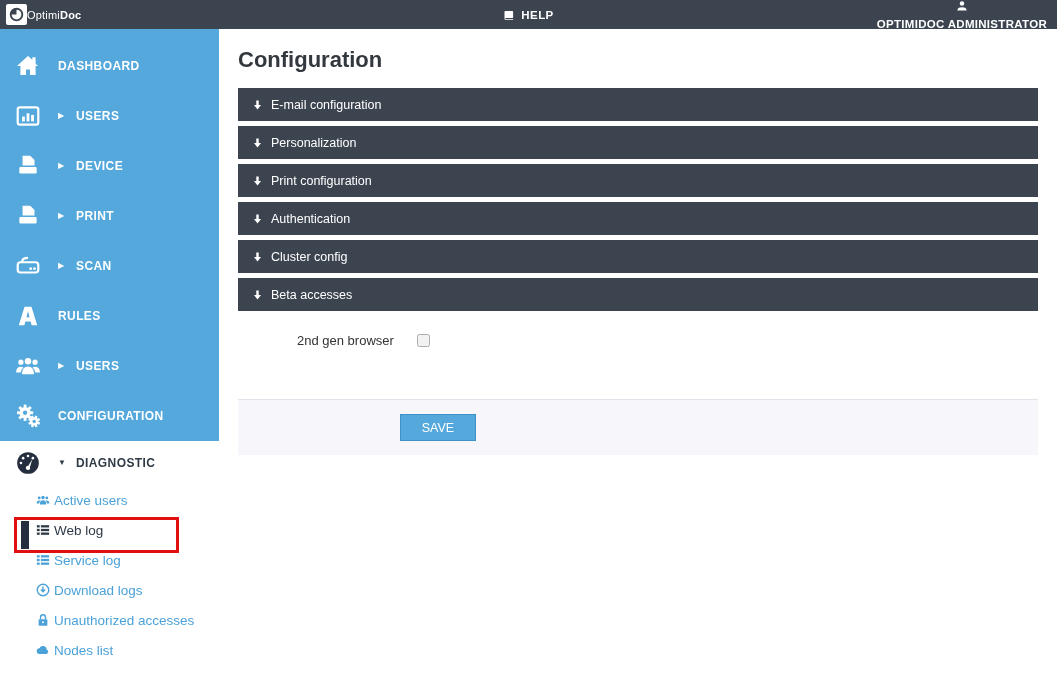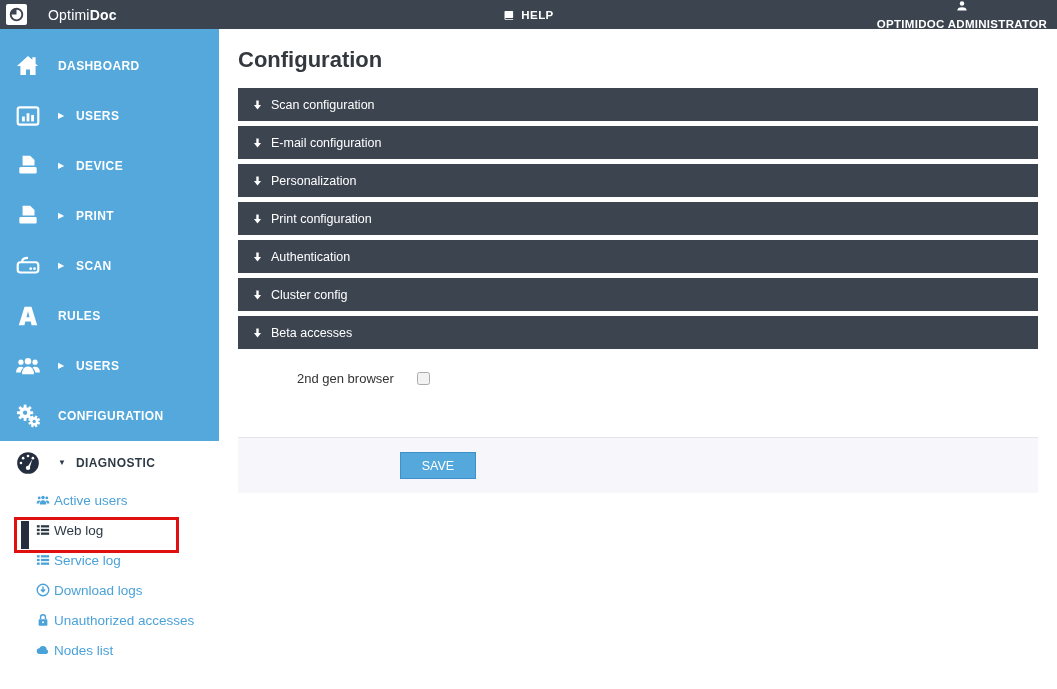--- a/index.html
+++ b/index.html
@@ -4,21 +4,21 @@
 <style>
   * { margin:0; padding:0; box-sizing:border-box; }
   html,body { width:1057px; height:689px; overflow:hidden; background:#fff;
               font-family:"Liberation Sans","DejaVu Sans",sans-serif; }
 
   
   .topbar { position:absolute; left:0; top:0; width:1057px; height:29px;
             background:#3c4450; display:flex; align-items:center; color:#fff; z-index:30; }
   .logo-box { width:21px; height:21px; background:#fff; border-radius:2px; margin-left:6px;
               display:flex; align-items:center; justify-content:center; }
-  .brand { margin-left:21px; font-size:14px; color:#fff; letter-spacing:.2px; }
+  .brand { margin-left:0; font-size:11px; color:#fff; letter-spacing:.2px; }
   .brand b { font-weight:700; }
   .help-center { position:absolute; left:0; right:0; top:0; height:29px;
                  display:flex; align-items:center; justify-content:center; gap:6px;
                  font-size:11.5px; font-weight:700; letter-spacing:.4px; pointer-events:none; }
   .help-center > * { pointer-events:auto; }
   .user-menu { position:absolute; right:10px; top:0; height:29px; display:flex;
                align-items:center; gap:6px; font-size:11.5px; font-weight:700; letter-spacing:.3px;flex-direction:column; }
   .caret-down-white { font-size:8px; line-height:1; }
 
   
@@ -312,26 +312,20 @@
   <div class="highlight-box"></div>
 </div>
 
 <div class="main">
   <div class="page-title">Configuration</div>
 
   <div class="acc-bar">
     <svg width="11" height="12" viewBox="0 0 12 12">
       <path d="M4.7 1h2.6v5h2.6L6 10.8 2.1 6h2.6z" fill="#fff"></path>
     </svg>
-    <span class="acc-label">Scan configuration</span>
-  </div>
-  <div class="acc-bar">
-    <svg width="11" height="12" viewBox="0 0 12 12">
-      <path d="M4.7 1h2.6v5h2.6L6 10.8 2.1 6h2.6z" fill="#fff"></path>
-    </svg>
     <span class="acc-label">E-mail configuration</span>
   </div>
   <div class="acc-bar">
     <svg width="11" height="12" viewBox="0 0 12 12">
       <path d="M4.7 1h2.6v5h2.6L6 10.8 2.1 6h2.6z" fill="#fff"></path>
     </svg>
     <span class="acc-label">Personalization</span>
   </div>
   <div class="acc-bar">
     <svg width="11" height="12" viewBox="0 0 12 12">

